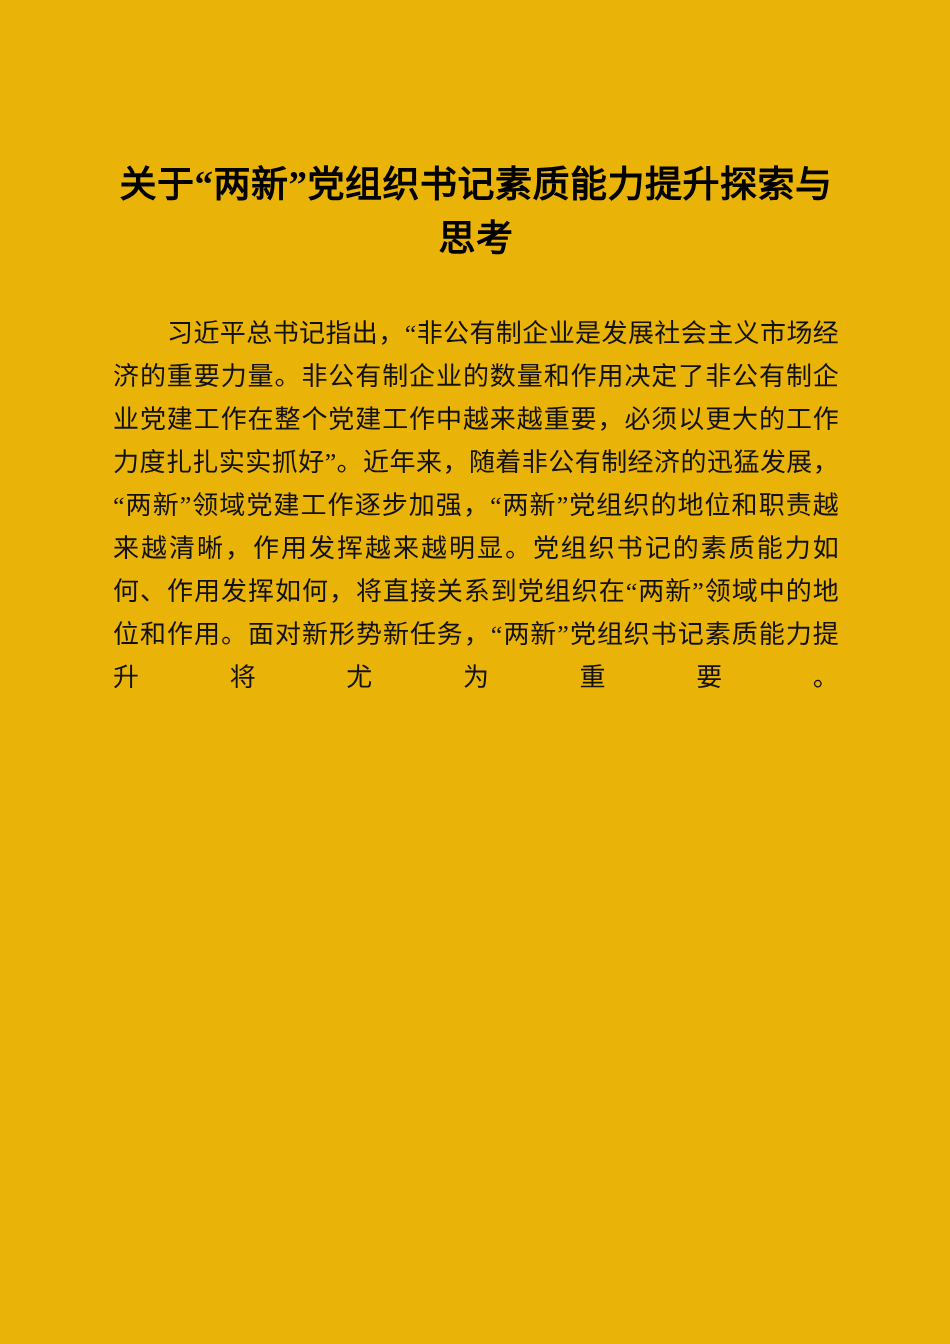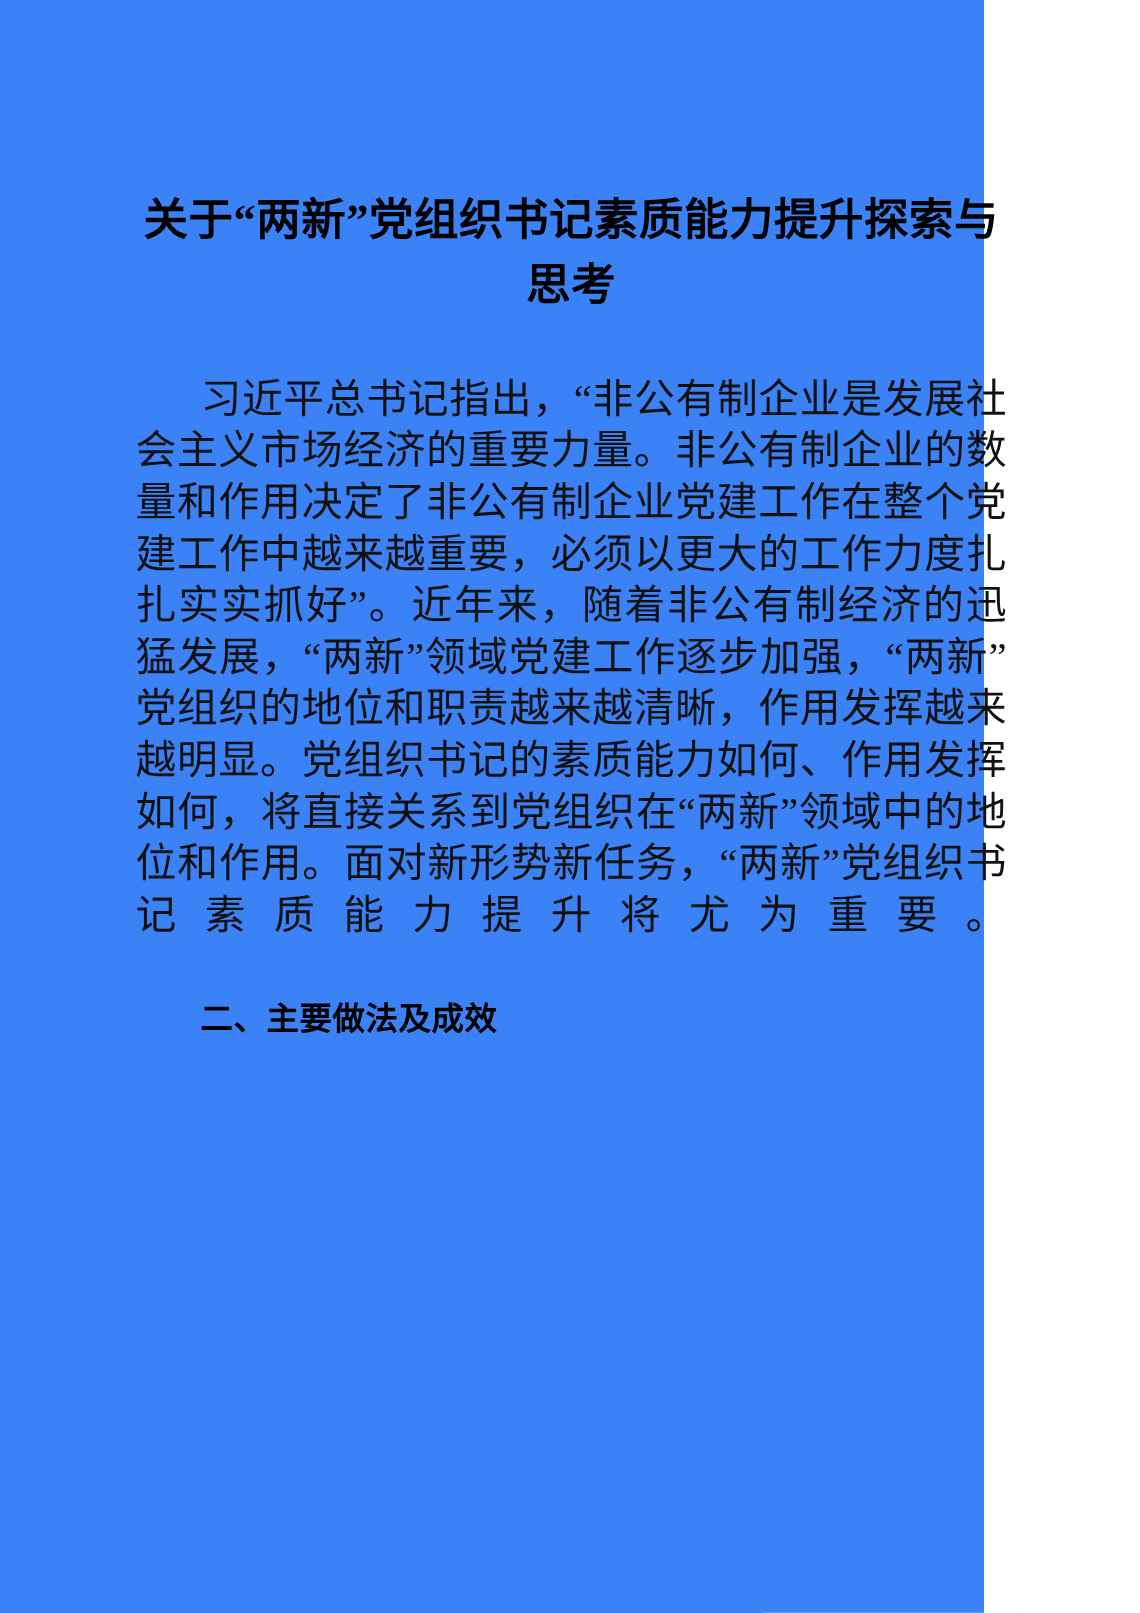--- a/index.html
+++ b/index.html
@@ -15,23 +15,23 @@
     overflow: hidden;
     font-family: "Liberation Serif", "DejaVu Serif", serif;
     color: #000000;
     -webkit-font-smoothing: antialiased;
   }
 
   .page {
     position: absolute;
     left: 0;
     top: 0;
-    width: 820px;
+    width: 950px;
     height: 1344px;
-    background: #3b82f6;
+    background: #eab308;
     box-sizing: border-box;
   }
 
   .doc-body {
     position: absolute;
     left: 113px;
     top: 0;
     width: 726px;
   }
 
@@ -57,21 +57,21 @@
     position: absolute;
     left: 0;
     top: 312px;
     width: 726px;
   }
 
   p.para {
     margin: 0;
     padding: 0;
     font-family: "Liberation Serif", "DejaVu Serif", serif;
-    font-size: 34px;
+    font-size: 26px;
     line-height: 43px;
     text-align: justify;
     text-justify: inter-ideograph;
     text-indent: 54px;
     letter-spacing: 0.2px;
     color: #111111;
   }
 
   h2.heading {
     margin: 0;
@@ -101,17 +101,16 @@
   <div class="doc-body">
 
     <h1 class="doc-title">关于“两新”党组织书记素质能力提升探索与思考</h1>
 
     <div class="flow">
 
       <p class="para">习近平总书记指出，“非公有制企业是发展社会主义市场经济的重要力量。非公有制企业的数量和作用决定了非公有制企业党建工作在整个党建工作中越来越重要，必须以更大的工作力度扎扎实实抓好”。近年来，随着非公有制经济的迅猛发展，“两新”领域党建工作逐步加强，“两新”党组织的地位和职责越来越清晰，作用发挥越来越明显。党组织书记的素质能力如何、作用发挥如何，将直接关系到党组织在“两新”领域中的地位和作用。面对新形势新任务，“两新”党组织书记素质能力提升将尤为重要。</p>
 
 
 
-      <h2 class="heading">二、主要做法及成效</h2>
 
     </div>
   </div>
 </div>
 
 </body></html>

